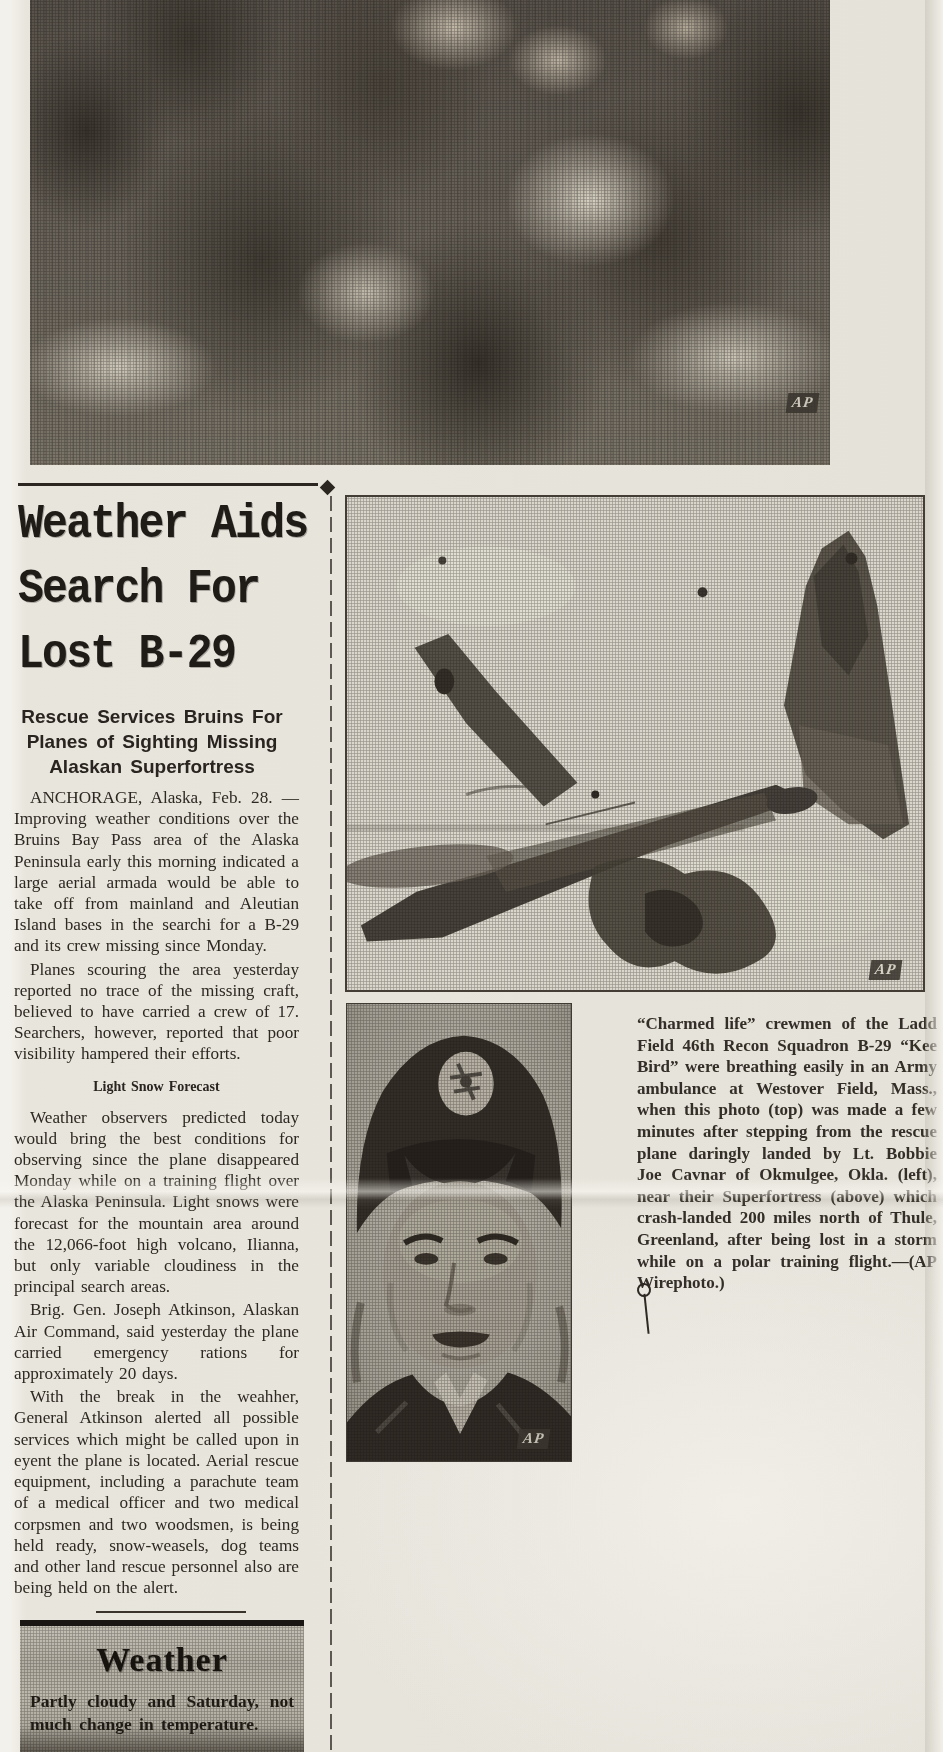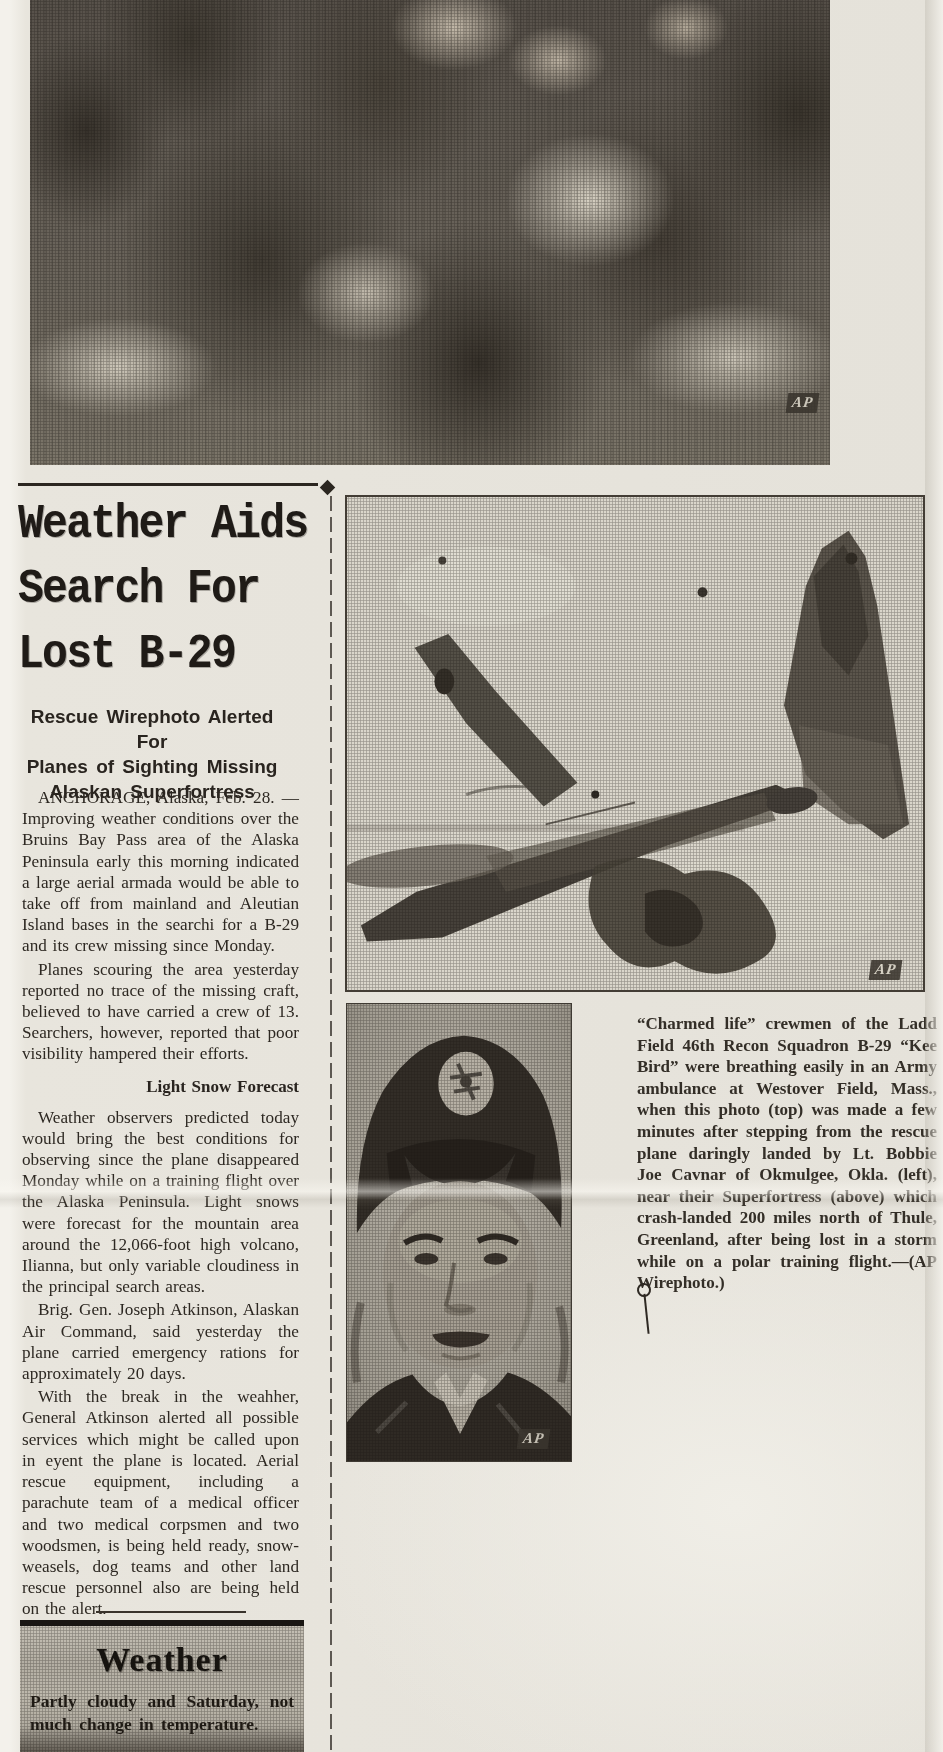--- a/index.html
+++ b/index.html
@@ -66,23 +66,23 @@
   #subhead{left:14px;top:704px;width:276px;}
   .subhead-line{
     font-family:"Liberation Sans", sans-serif;font-weight:700;
     font-size:19px;line-height:25px;text-align:center;color:#29241f;word-spacing:3px;
   }
   
   #article-body{
     left:14px;top:787px;width:285px;
     font-size:17.2px;line-height:21.2px;text-align:justify;color:#2d2822;word-spacing:1.5px;
   }
-  #article-body p{margin:0 0 2px 8px;text-indent:16px;}
+  #article-body p{margin:0 0 2px 0;text-indent:16px;}
   .section-head{
-    text-align:right;font-weight:bold;font-size:17px;line-height:21px;
+    text-align:center;font-weight:bold;font-size:14px;line-height:21px;
     margin:11px 0 10px 0;color:#29241f;
   }
   
   #plane-photo{
     left:345px;top:495px;width:580px;height:497px;
     background:#dad6cb;border:2px solid #433d35;box-sizing:border-box;
   }
   #plane-photo svg{display:block;width:100%;height:100%;}
   
   #portrait-photo{
@@ -140,28 +140,28 @@
 <div id="column-diamond" class="abs"></div>
 <div id="column-rule" class="abs"></div>
 
 <div id="headline" class="abs">
   <div class="headline-line">Weather Aids</div>
   <div class="headline-line">Search For</div>
   <div class="headline-line">Lost B-29</div>
 </div>
 
 <div id="subhead" class="abs">
-  <div class="subhead-line">Rescue Wirephoto Alerted For</div>
+  <div class="subhead-line">Rescue Services Bruins For</div>
   <div class="subhead-line">Planes of Sighting Missing</div>
   <div class="subhead-line">Alaskan Superfortress</div>
 </div>
 
 <div id="article-body" class="abs">
   <p>ANCHORAGE, Alaska, Feb. 28. — Improving weather conditions over the Bruins Bay Pass area of the Alaska Peninsula early this morning indicated a large aerial armada would be able to take off from mainland and Aleutian Island bases in the searchi for a B-29 and its crew missing since Monday.</p>
-  <p>Planes scouring the area yesterday reported no trace of the missing craft, believed to have carried a crew of 13. Searchers, however, reported that poor visibility hampered their efforts.</p>
+  <p>Planes scouring the area yesterday reported no trace of the missing craft, believed to have carried a crew of 17. Searchers, however, reported that poor visibility hampered their efforts.</p>
   <div class="section-head">Light Snow Forecast</div>
   <p>Weather observers predicted today would bring the best conditions for observing since the plane disappeared Monday while on a training flight over the Alaska Peninsula. Light snows were forecast for the mountain area around the 12,066-foot high volcano, Ilianna, but only variable cloudiness in the principal search areas.</p>
   <p>Brig. Gen. Joseph Atkinson, Alaskan Air Command, said yesterday the plane carried emergency rations for approximately 20 days.</p>
   <p>With the break in the weahher, General Atkinson alerted all possible services which might be called upon in eyent the plane is located. Aerial rescue equipment, including a parachute team of a medical officer and two medical corpsmen and two woodsmen, is being held ready, snow-weasels, dog teams and other land rescue personnel also are being held on the alert.</p>
 </div>
 
 <div id="plane-photo" class="photo halftone">
   <svg viewBox="0 0 580 497" preserveAspectRatio="none">
     <rect x="0" y="0" width="580" height="497" fill="#dad6cb"></rect>
     <ellipse cx="140" cy="90" rx="90" ry="40" fill="#e3dfd4" opacity="0.7"></ellipse>

